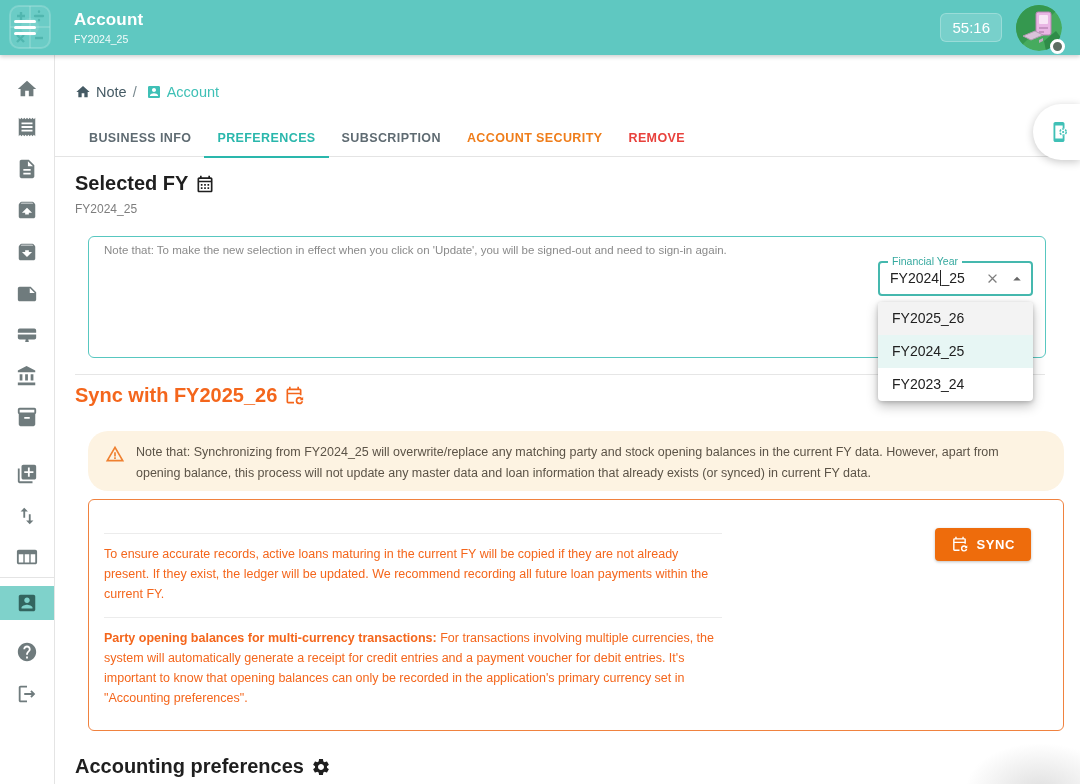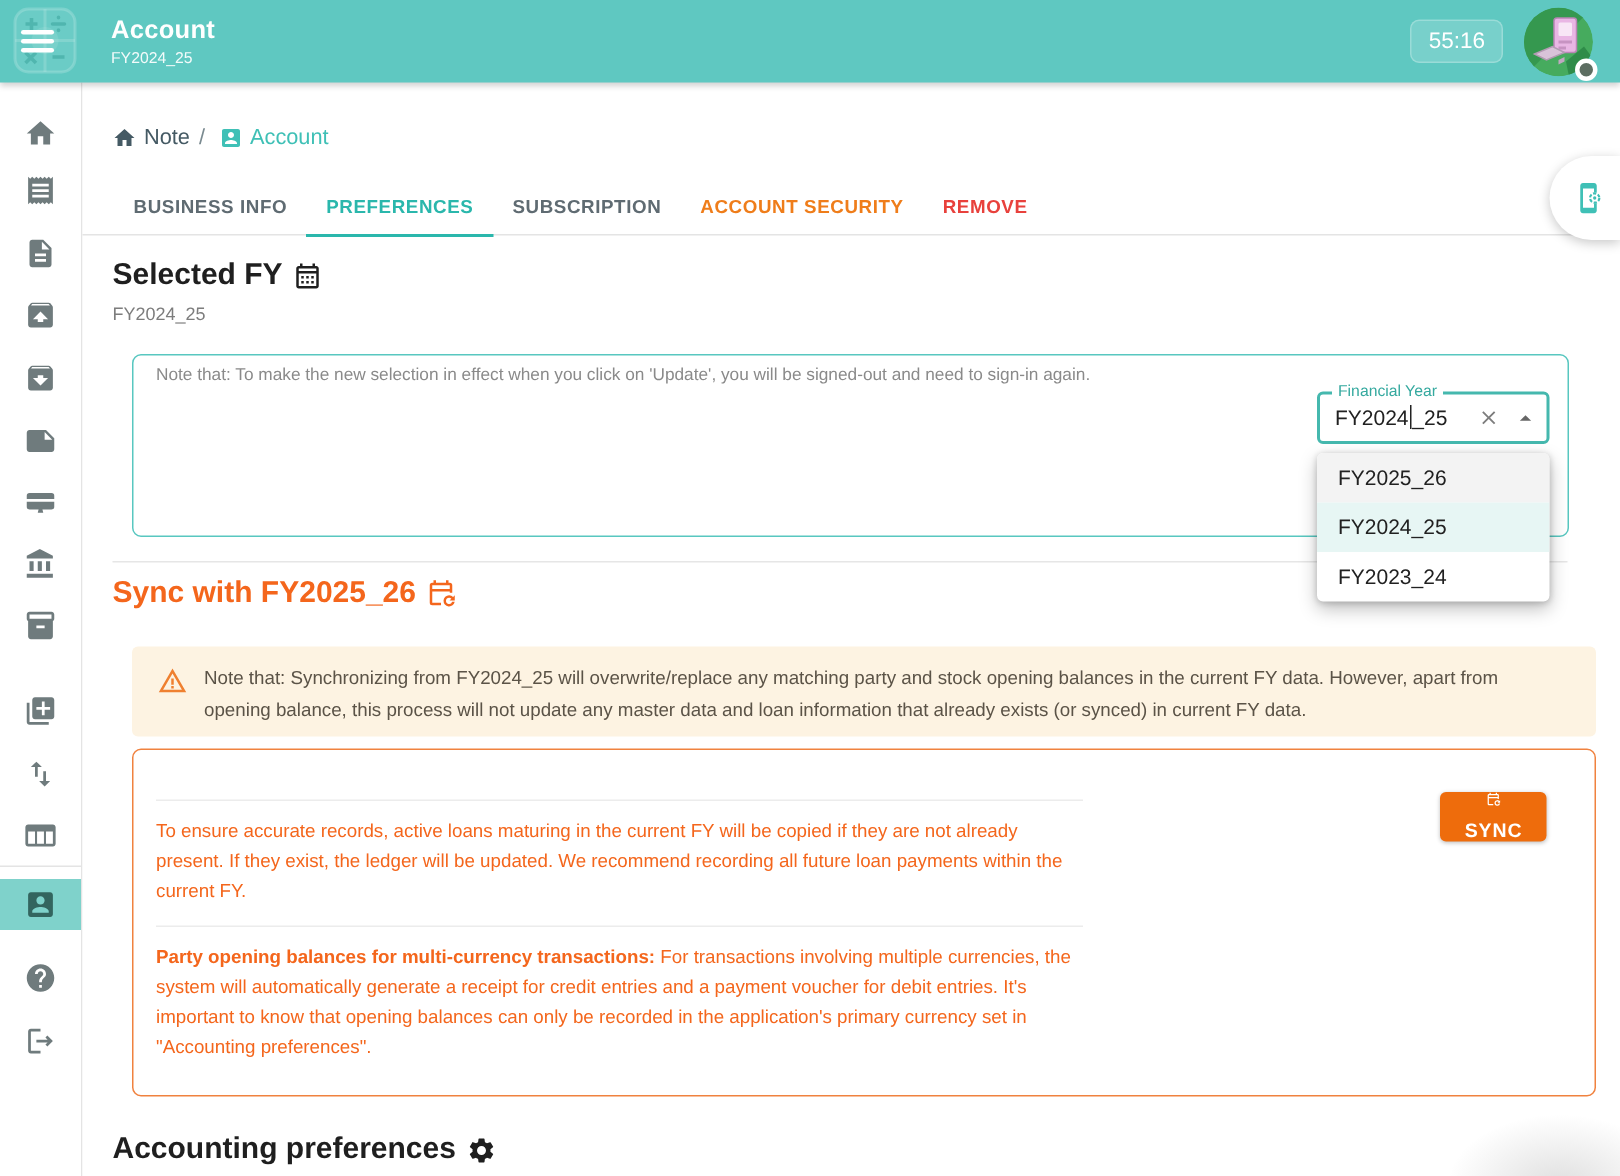--- a/index.html
+++ b/index.html
@@ -87,35 +87,35 @@
   .menu { position:absolute; left:823px; top:247px; width:155px; background:#fff; border-radius:4px;
     box-shadow:0 5px 12px rgba(0,0,0,.25), 0 1px 4px rgba(0,0,0,.18); z-index:25; overflow:hidden; padding:0; }
   .opt { height:33px; line-height:33px; padding-left:14px; font-size:14px; color:#212121; cursor:pointer; }
   .opt.hov { background:#f3f3f3; }
   .opt.sel { background:#e7f6f4; }
 
   .sect-divider { position:absolute; left:20px; top:319px; width:970px; border-top:1px solid #e6e6e6; }
 
   
   .warn { position:absolute; left:33px; top:376px; width:976px; height:60px; background:#fdf3e2;
-    border-radius:4px; display:flex; align-items:flex-start; padding:11px 48px 0 17px; }
+    border-radius:20px; display:flex; align-items:flex-start; padding:11px 48px 0 17px; }
   .warn svg { width:20px; height:20px; fill:#ef8030; flex:0 0 auto; margin-top:2px; }
   .warn .wtxt { margin-left:11px; font-size:12.5px; line-height:21px; color:#5b5347; }
 
   
   .sync-card { position:absolute; left:33px; top:444px; width:976px; height:232px; border:1px solid #f0823f;
     border-radius:6px; background:#fff; padding:20px 15px 0 15px; }
   .sync-card .desc { width:622px; font-size:14px; line-height:22px; color:#2b2b2b; }
   .sync-card hr { border:none; border-top:1px solid #ececec; width:618px; margin:13px 0 10px 0; }
   .sync-card .onote { width:615px; font-size:12.5px; line-height:20px; color:#f4661c; }
   .sync-card .onote b { font-weight:bold; }
   .sync-btn { position:absolute; top:28px; right:32px; height:33px; background:#ee6c0c; color:#fff;
     border:none; border-radius:4px; font-family:"Liberation Sans",sans-serif; font-size:13px; font-weight:bold;
     letter-spacing:.6px; padding:0 16px; display:flex; align-items:center; gap:8px; cursor:pointer;
-    box-shadow:0 1px 3px rgba(0,0,0,.25);flex-direction:column; }
+    box-shadow:0 1px 3px rgba(0,0,0,.25); }
   .sync-btn svg { width:17px; height:17px; fill:#fff; }
 
   .soft-shadow { position:absolute; right:-35px; top:688px; width:150px; height:96px;
     background:radial-gradient(closest-side, rgba(110,110,110,.22), transparent); }
 </style>
 </head>
 <body>
 
 <div class="appbar">
   <div class="logo-zone">

